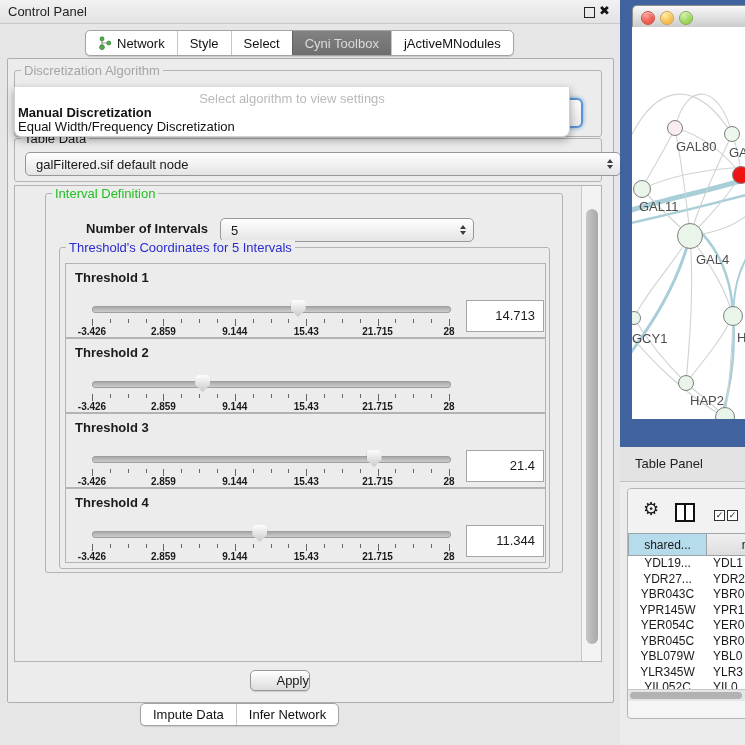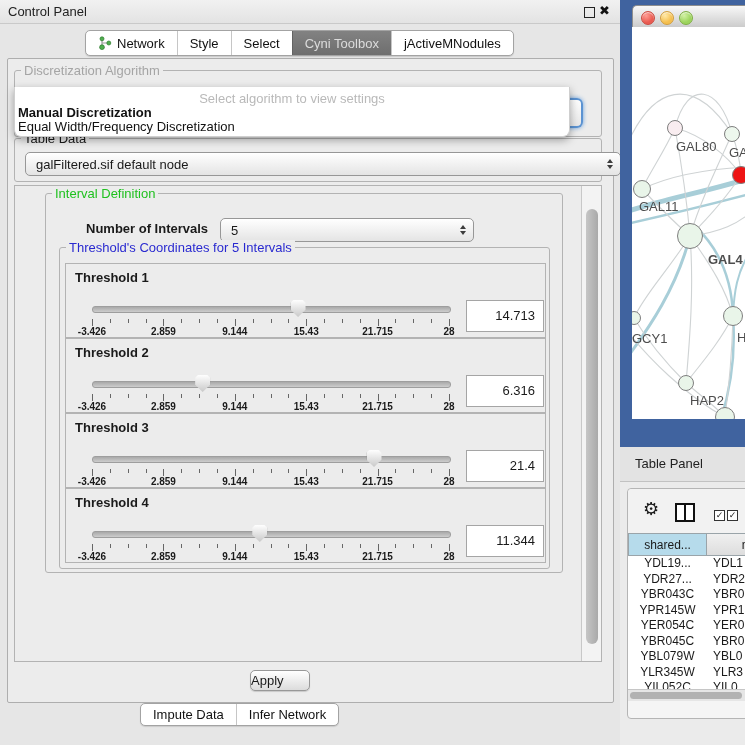--- a/index.html
+++ b/index.html
@@ -67,21 +67,21 @@
   .thr-value{position:absolute;left:400px;top:36px;width:68px;height:30px;background:#fff;border:1px solid #a5a5a5;
              font-size:13px;text-align:right;line-height:30px;padding-right:8px;box-sizing:content-box;}
 
   
   #attr-list{position:absolute;left:10px;top:36px;width:497px;height:62px;background:#fff;border:1px solid #a5a5a5;overflow:hidden;}
   .attr-item{font-size:13px;line-height:15px;padding-left:8px;white-space:nowrap;}
   #attr-vscroll{position:absolute;right:2px;top:2px;width:9px;height:56px;background:#ededed;border-radius:5px;}
   #attr-vthumb{position:absolute;right:0;top:1px;width:9px;height:42px;background:#b3b3b3;border-radius:5px;}
 
   .pushbtn{position:absolute;border:1px solid #989898;border-radius:5px;background:linear-gradient(#ffffff,#dcdcdc);
-           font-size:13px;text-align:left;box-shadow:0 1px 1px rgba(0,0,0,.15);}
+           font-size:13px;text-align:right;box-shadow:0 1px 1px rgba(0,0,0,.15);}
 
   
   #netframe{left:620px;top:0;width:125px;height:447px;background:#40639f;}
   #mac-titlebar{left:632px;top:5px;width:113px;height:23px;background:linear-gradient(#f8f8f8,#cccccc);
                 border:1px solid #8e8e8e;border-right:none;border-radius:5px 0 0 0;box-sizing:border-box;}
   .tl{position:absolute;top:5px;width:12px;height:12px;border-radius:50%;box-shadow:inset 0 1px 1px rgba(255,255,255,.7);}
   .tl-red{left:8px;background:radial-gradient(circle at 35% 30%,#ff9d94,#ea5b51 60%);border:1px solid #c94a40;}
   .tl-yellow{left:27px;background:radial-gradient(circle at 35% 30%,#ffe9a8,#f5bf4e 60%);border:1px solid #d29e3c;}
   .tl-green{left:46px;background:radial-gradient(circle at 35% 30%,#d2f1a5,#9cd45c 60%);border:1px solid #7fae44;}
   #netcanvas{left:632px;top:27px;width:113px;height:392px;background:#fff;overflow:hidden;}
@@ -250,21 +250,20 @@
               <div class="tick" style="left: 365.15px;"></div>
               <div class="tick major" style="left: 383px;"></div>
             </div>
             <div class="tick-label" style="left: -4px;">-3.426</div>
             <div class="tick-label" style="left: 67.4px;">2.859</div>
             <div class="tick-label" style="left: 138.8px;">9.144</div>
             <div class="tick-label" style="left: 210.2px;">15.43</div>
             <div class="tick-label" style="left: 281.6px;">21.715</div>
             <div class="tick-label" style="left: 353px;">28</div>
             <div class="thr-thumb" style="left: 129.169px;"></div>
-            <div class="thr-value">6.316</div>
           </div>
           <div class="thr-box" style="top: 165px;">
             <div class="thr-label">Threshold 3</div>
             <div class="thr-track"></div>
             <div class="thr-ticks">
               <div class="tick major" style="left: 26px;"></div>
               <div class="tick" style="left: 43.85px;"></div>
               <div class="tick" style="left: 61.7px;"></div>
               <div class="tick" style="left: 79.55px;"></div>
               <div class="tick major" style="left: 97.4px;"></div>
@@ -396,21 +395,21 @@
         <div class="net-node" style="left: 45px; top: 196px; width: 26px; height: 26px; background: rgb(233, 245, 233);"></div>
         <div class="net-node" style="left: 91px; top: 279px; width: 20px; height: 20px; background: rgb(233, 245, 233);"></div>
         <div class="net-node" style="left: -5px; top: 284px; width: 14px; height: 14px; background: rgb(233, 245, 233);"></div>
         <div class="net-node" style="left: 46px; top: 348px; width: 16px; height: 16px; background: rgb(233, 245, 233);"></div>
         <div class="net-node" style="left: 83px; top: 380px; width: 20px; height: 20px; background: rgb(233, 245, 233);"></div>
       </div>
     <div id="net-labels">
         <div class="net-label" style="left: 44px; top: 112px;">GAL80</div>
         <div class="net-label" style="left: 97px; top: 118px;">GA</div>
         <div class="net-label" style="left: 7px; top: 172px;">GAL11</div>
-        <div class="net-label" style="left: 76px; top: 225px; font-weight: bold;">GAL4</div>
+        <div class="net-label" style="left: 64px; top: 225px;">GAL4</div>
         <div class="net-label" style="left: 0px; top: 304px;">GCY1</div>
         <div class="net-label" style="left: 105px; top: 303px;">H</div>
         <div class="net-label" style="left: 58px; top: 366px;">HAP2</div>
       </div>
   </div>
 
   <div class="abs" id="tp-bar">
     <div class="abs" id="tp-title">Table Panel</div>
   </div>
   <div class="abs" id="tp-under"></div>

